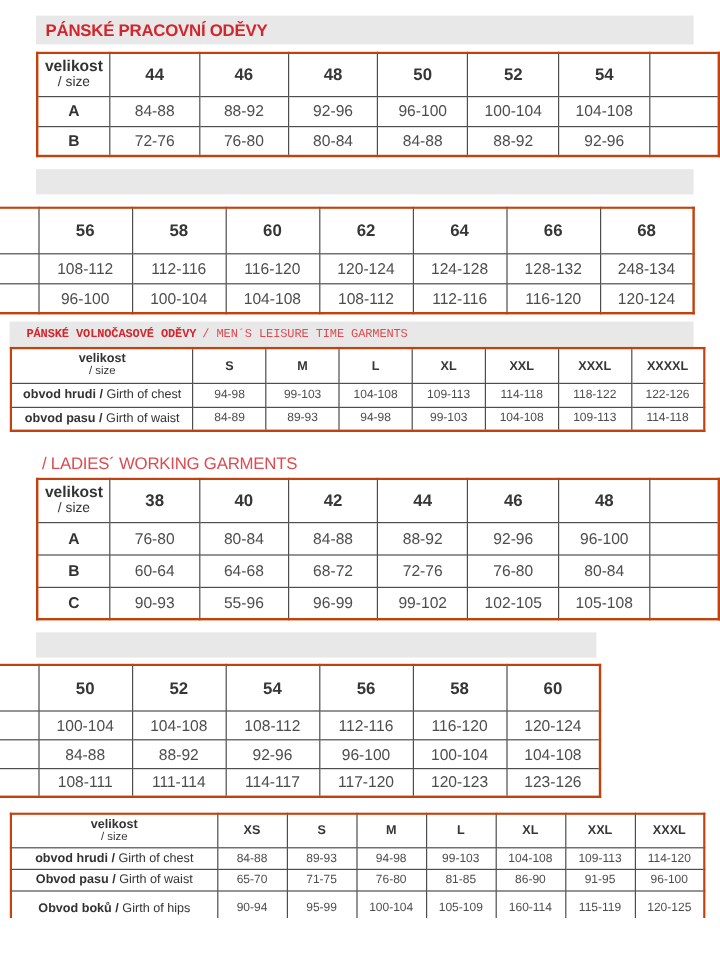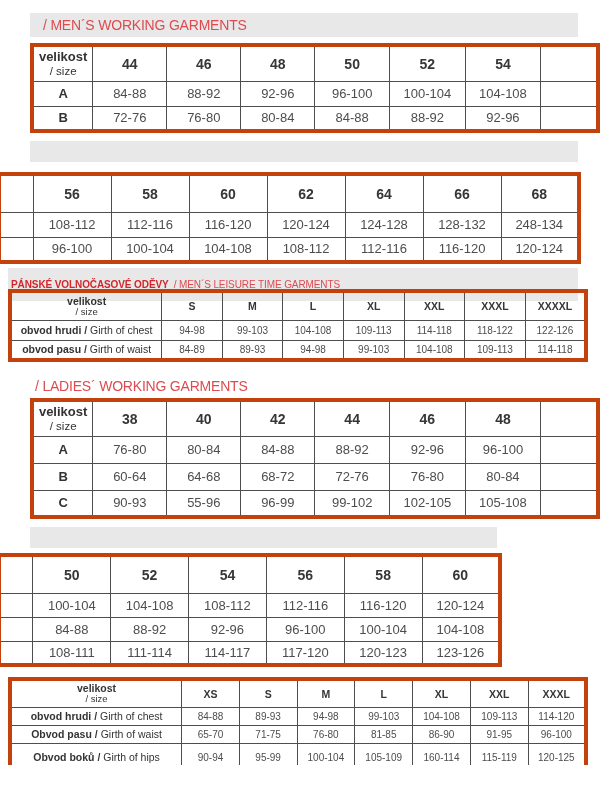--- a/index.html
+++ b/index.html
@@ -11,36 +11,36 @@
   }
   .abs{position:absolute;}
   
   .band{background:#e8e8e8;}
   .heading{display:flex;align-items:center;white-space:nowrap;}
   .heading .hcz{font-weight:bold;color:#d2262c;}
   .heading .hen{color:#dd4b50;margin-left:5px;font-weight:400;}
   .h-big{font-size:14px;letter-spacing:-0.2px;}
   .h-small{font-size:10px;letter-spacing:-0.1px;}
   #h1{left:30px;top:13px;width:548px;height:24px;padding-left:8px;box-sizing:border-box;}
-  #h2{left:8px;top:268px;width:570px;height:33px;padding-left:3px;box-sizing:border-box;}
+  #h2{left:8px;top:268px;width:570px;height:23px;padding-left:14px;box-sizing:border-box;font-family:Liberation Mono, monospace;}
   #h3{left:30px;top:374px;width:548px;height:24px;}
   
   #sep1{left:30px;top:141px;width:548px;height:21px;}
   #sep2{left:30px;top:527px;width:467px;height:21px;}
   
   .tblwrap{overflow:hidden;}
   #t1{left:30px;top:43px;width:570px;height:95px;}
   #t2{left:0px;top:172px;width:581px;height:96px;}
   #t3{left:8px;top:289px;width:580px;height:78px;}
   #t4{left:30px;top:398px;width:570px;height:126px;}
   #t5{left:0px;top:553px;width:502px;height:118px;}
   #t6{left:8px;top:677px;width:580px;height:88px;}
   #t2 table,#t5 table{margin-left:-3px;}
   
-  table{border-collapse:collapse;table-layout:fixed;border:4px solid #c2410c;}
+  table{border-collapse:collapse;table-layout:fixed;border:2px solid #c2410c;}
   td{border:1px solid #4e4e4e;text-align:center;vertical-align:middle;
      padding:0;overflow:hidden;white-space:nowrap;}
   .colhead{font-weight:bold;color:#363636;}
   .val{color:#4d4d4d;}
   .labelcell{color:#333333;}
   .labelcell .lb{font-weight:bold;}
   .big .colhead{font-size:14px;}
   .big .val{font-size:13px;}
   .big .labelcell{font-size:13px;}
   .big .labelcell .lr{font-size:11.5px;font-weight:400;}
@@ -49,21 +49,21 @@
   .small .labelcell{font-size:10.5px;}
   .small .labelcell .lr{font-size:9.5px;font-weight:400;}
   .lb,.lreg{display:inline;}
   .lr{display:block;line-height:1.15;}
   .hname{display:block;line-height:1.15;font-weight:bold;}
 </style>
 </head>
 <body>
 
 <div id="h1" class="abs band heading h-big">
-  <span class="hen">/ MEN´S WORKING GARMENTS</span>
+  <span class="hcz">PÁNSKÉ PRACOVNÍ ODĚVY</span>
 </div>
 
 <div id="t1" class="abs tblwrap big">
     <table>
       <colgroup>
         <col style="width: 62px;">
         <col style="width: 79px;">
         <col style="width: 79px;">
         <col style="width: 79px;">
         <col style="width: 79px;">

